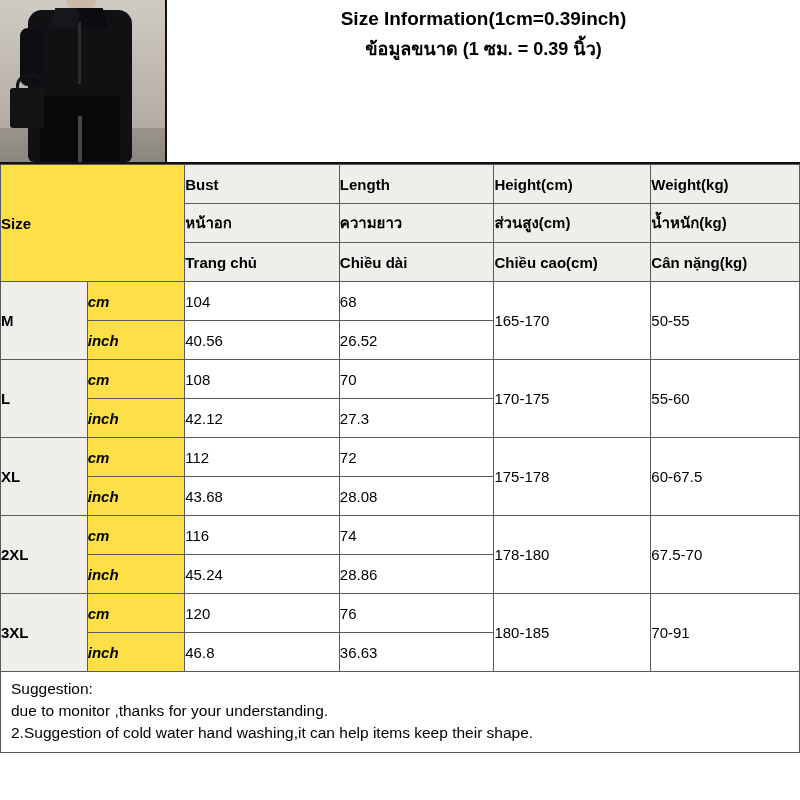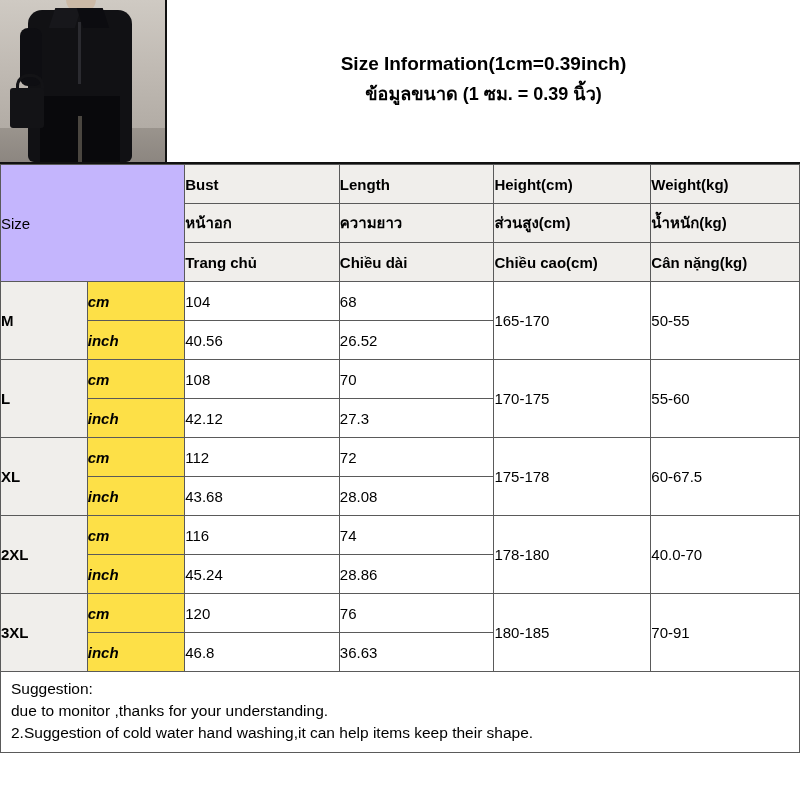--- a/index.html
+++ b/index.html
@@ -139,21 +139,20 @@
     background: #cbb9a6;
     border-radius: 50%;
   }
 
   .title-box {
     flex: 1 1 auto;
     border-left: 0;
     display: flex;
     flex-direction: column;
     align-items: center;
-    justify-content: center;
     gap: 4px;
     padding: 6px 10px 10px 10px;
     box-sizing: border-box;
   }
   .title-line {
     font-weight: bold;
     font-size: 19px;
     line-height: 26px;
     text-align: center;
     color: #000;
@@ -180,22 +179,22 @@
     background: #f0eeeb;
     font-weight: bold;
     font-size: 15px;
   }
   .size-label {
     background: #f0eeeb;
     font-weight: bold;
     font-size: 17px;
   }
   .size-word {
-    background: #c4b5fd;
-    font-weight: normal;
+    background: #fde047;
+    font-weight: bold;
     font-size: 25px;
   }
   .unit-cell {
     background: #fde047;
     font-weight: bold;
     font-size: 15px;
     font-style: italic;
   }
   .val-cell {
     background: #ffffff;
@@ -334,21 +333,21 @@
         <td class="val-cell">43.68</td>
         <td class="val-cell">28.08</td>
       </tr>
 
       <tr>
         <td class="size-label" rowspan="2">2XL</td>
         <td class="unit-cell">cm</td>
         <td class="val-cell">116</td>
         <td class="val-cell">74</td>
         <td class="merge-cell" rowspan="2">178-180</td>
-        <td class="merge-cell" rowspan="2">40.0-70</td>
+        <td class="merge-cell" rowspan="2">67.5-70</td>
       </tr>
       <tr>
         <td class="unit-cell">inch</td>
         <td class="val-cell">45.24</td>
         <td class="val-cell">28.86</td>
       </tr>
 
       <tr>
         <td class="size-label" rowspan="2">3XL</td>
         <td class="unit-cell">cm</td>

